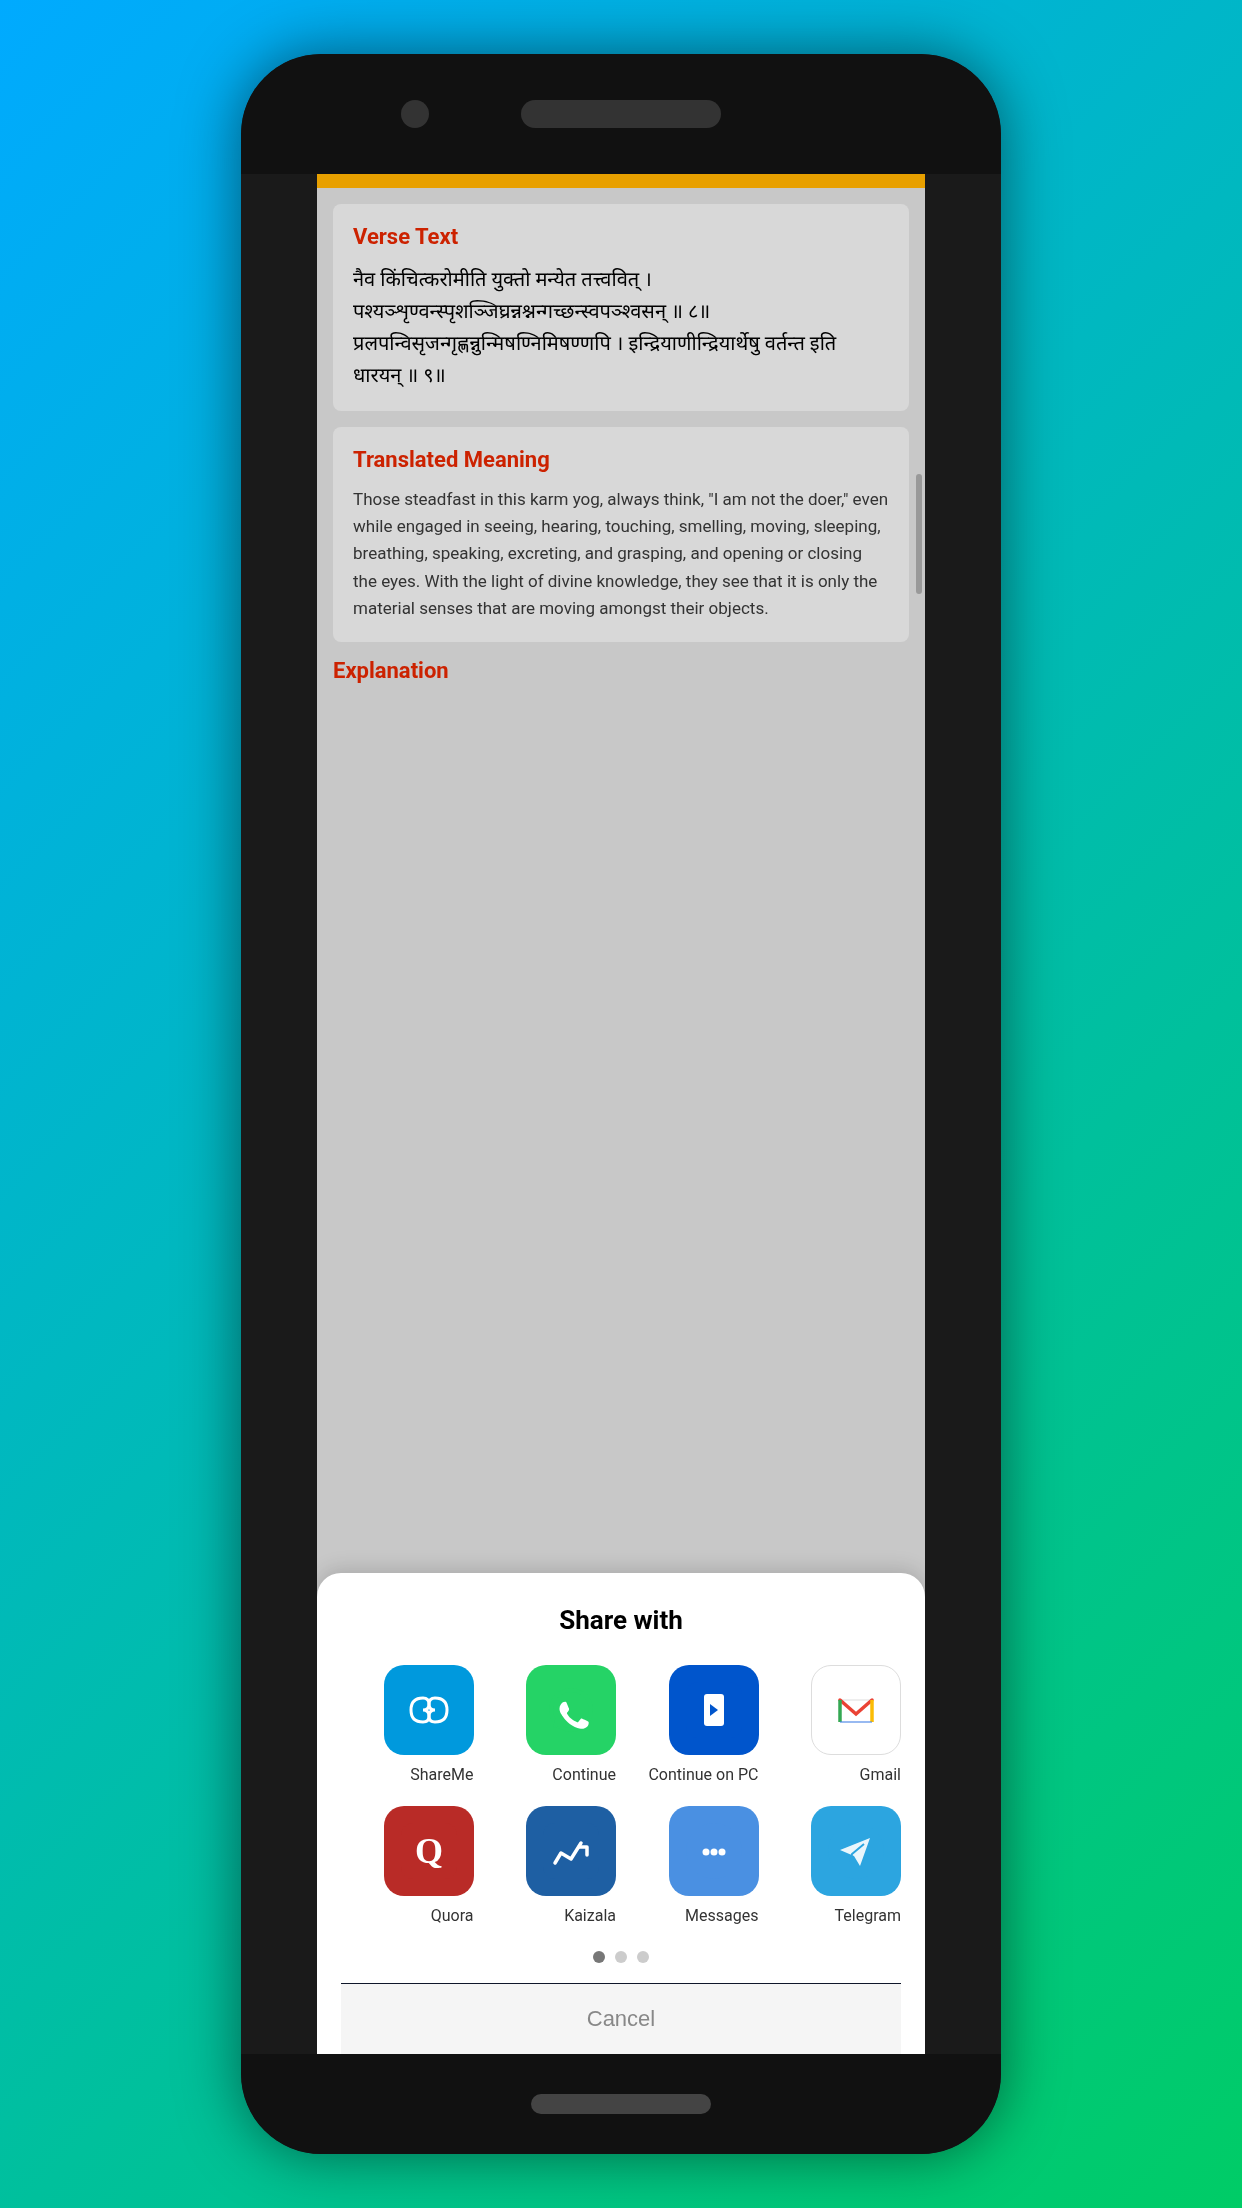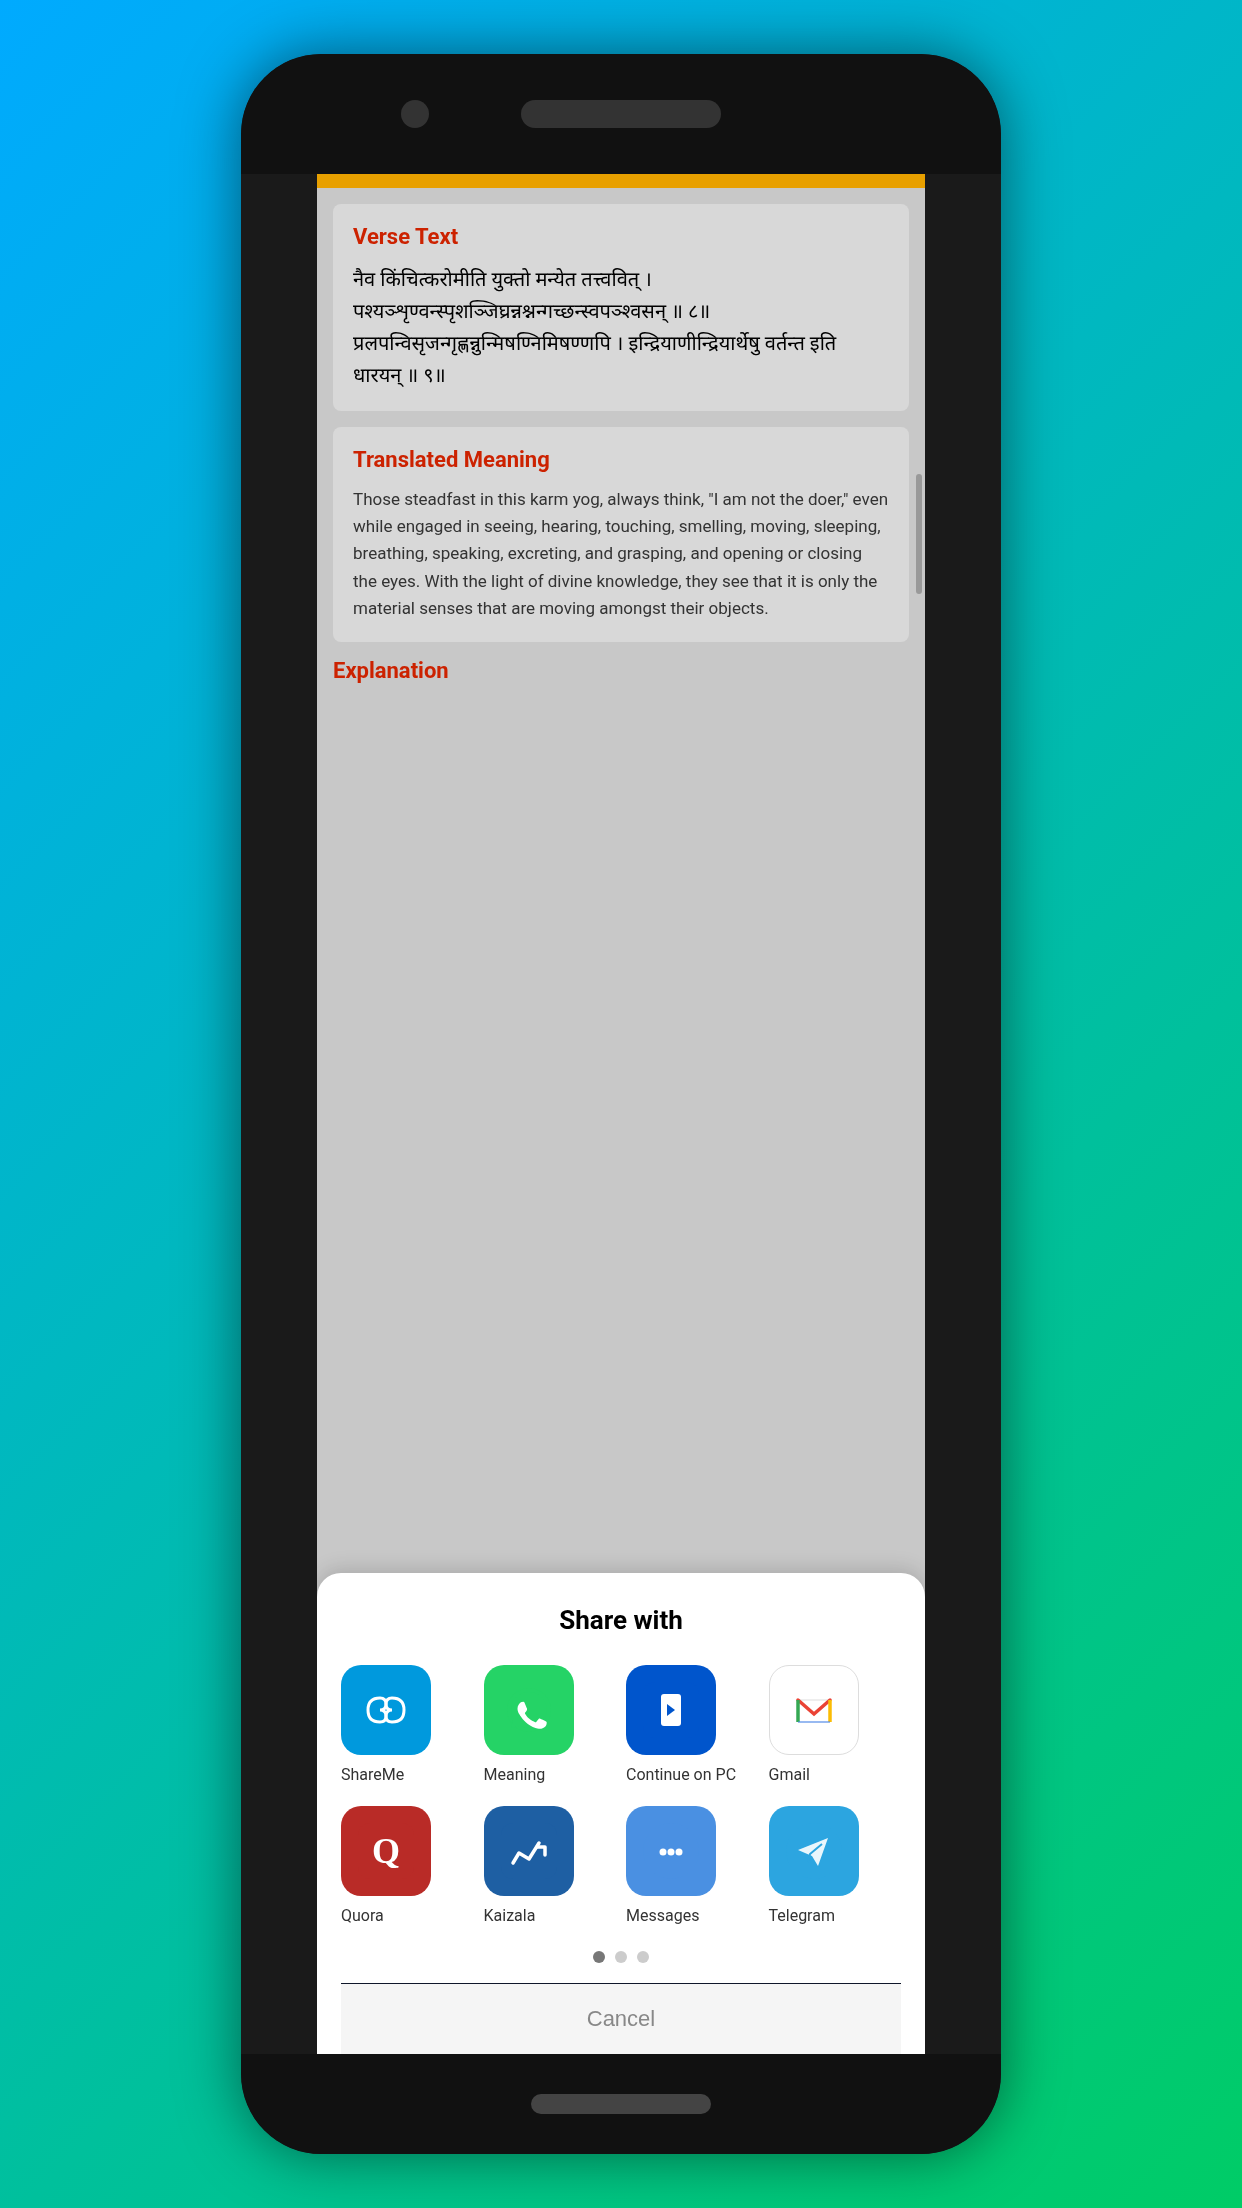--- a/index.html
+++ b/index.html
@@ -140,21 +140,21 @@
     .share-apps-grid {
       display: grid;
       grid-template-columns: repeat(4, 1fr);
       gap: 20px 10px;
       margin-bottom: 24px;
     }
 
     .share-app-item {
       display: flex;
       flex-direction: column;
-      align-items: flex-start;
+      align-items: flex-end;
       cursor: pointer;
     }
 
     .app-icon {
       width: 90px;
       height: 90px;
       border-radius: 20px;
       display: flex;
       align-items: center;
       justify-content: center;
@@ -338,21 +338,21 @@
           </div>
 
           <div class="share-app-item">
             <div class="app-icon icon-whatsapp">
               <svg class="svg-icon" viewBox="0 0 56 56" fill="none" xmlns="http://www.w3.org/2000/svg">
                 <circle cx="28" cy="28" r="22" fill="#25d366"></circle>
                 <path d="M28 10C18.06 10 10 18.06 10 28c0 3.18.83 6.16 2.28 8.75L10 46l9.5-2.24A17.93 17.93 0 0028 46c9.94 0 18-8.06 18-18S37.94 10 28 10z" fill="#25d366"></path>
                 <path d="M21 20c-.5 0-1.3.2-2 1-.7.8-2.5 2.4-2.5 5.8s2.6 6.7 3 7.2c.4.5 5 8 12.3 10.9 6 2.4 7.3 1.9 8.6 1.8 1.3-.1 4.2-1.7 4.8-3.4.6-1.7.6-3.1.4-3.4-.2-.3-.7-.5-1.4-.9-.7-.4-4.2-2.1-4.9-2.3-.7-.2-1.2-.3-1.7.4-.5.7-1.9 2.3-2.3 2.8-.4.5-.9.5-1.6.2-.7-.4-3-1.1-5.7-3.5-2.1-1.9-3.5-4.2-3.9-4.9-.4-.7 0-1.1.3-1.5.3-.3.7-.9 1-1.3.3-.4.4-.7.6-1.2.2-.5.1-1-.1-1.4-.2-.4-1.7-4-2.3-5.5-.5-1.1-1.1-1-1.6-1z" fill="white"></path>
               </svg>
             </div>
-            <span class="app-label">Meaning</span>
+            <span class="app-label">Continue</span>
           </div>
 
           <div class="share-app-item">
             <div class="app-icon icon-continue-pc">
               <svg class="svg-icon" viewBox="0 0 56 56" fill="none" xmlns="http://www.w3.org/2000/svg">
                 <rect width="56" height="56" rx="12" fill="#0055cc"></rect>
                 <rect x="18" y="12" width="20" height="32" rx="3" fill="white"></rect>
                 <path d="M32 28l-8-6v12l8-6z" fill="#0055cc"></path>
               </svg>
             </div>

